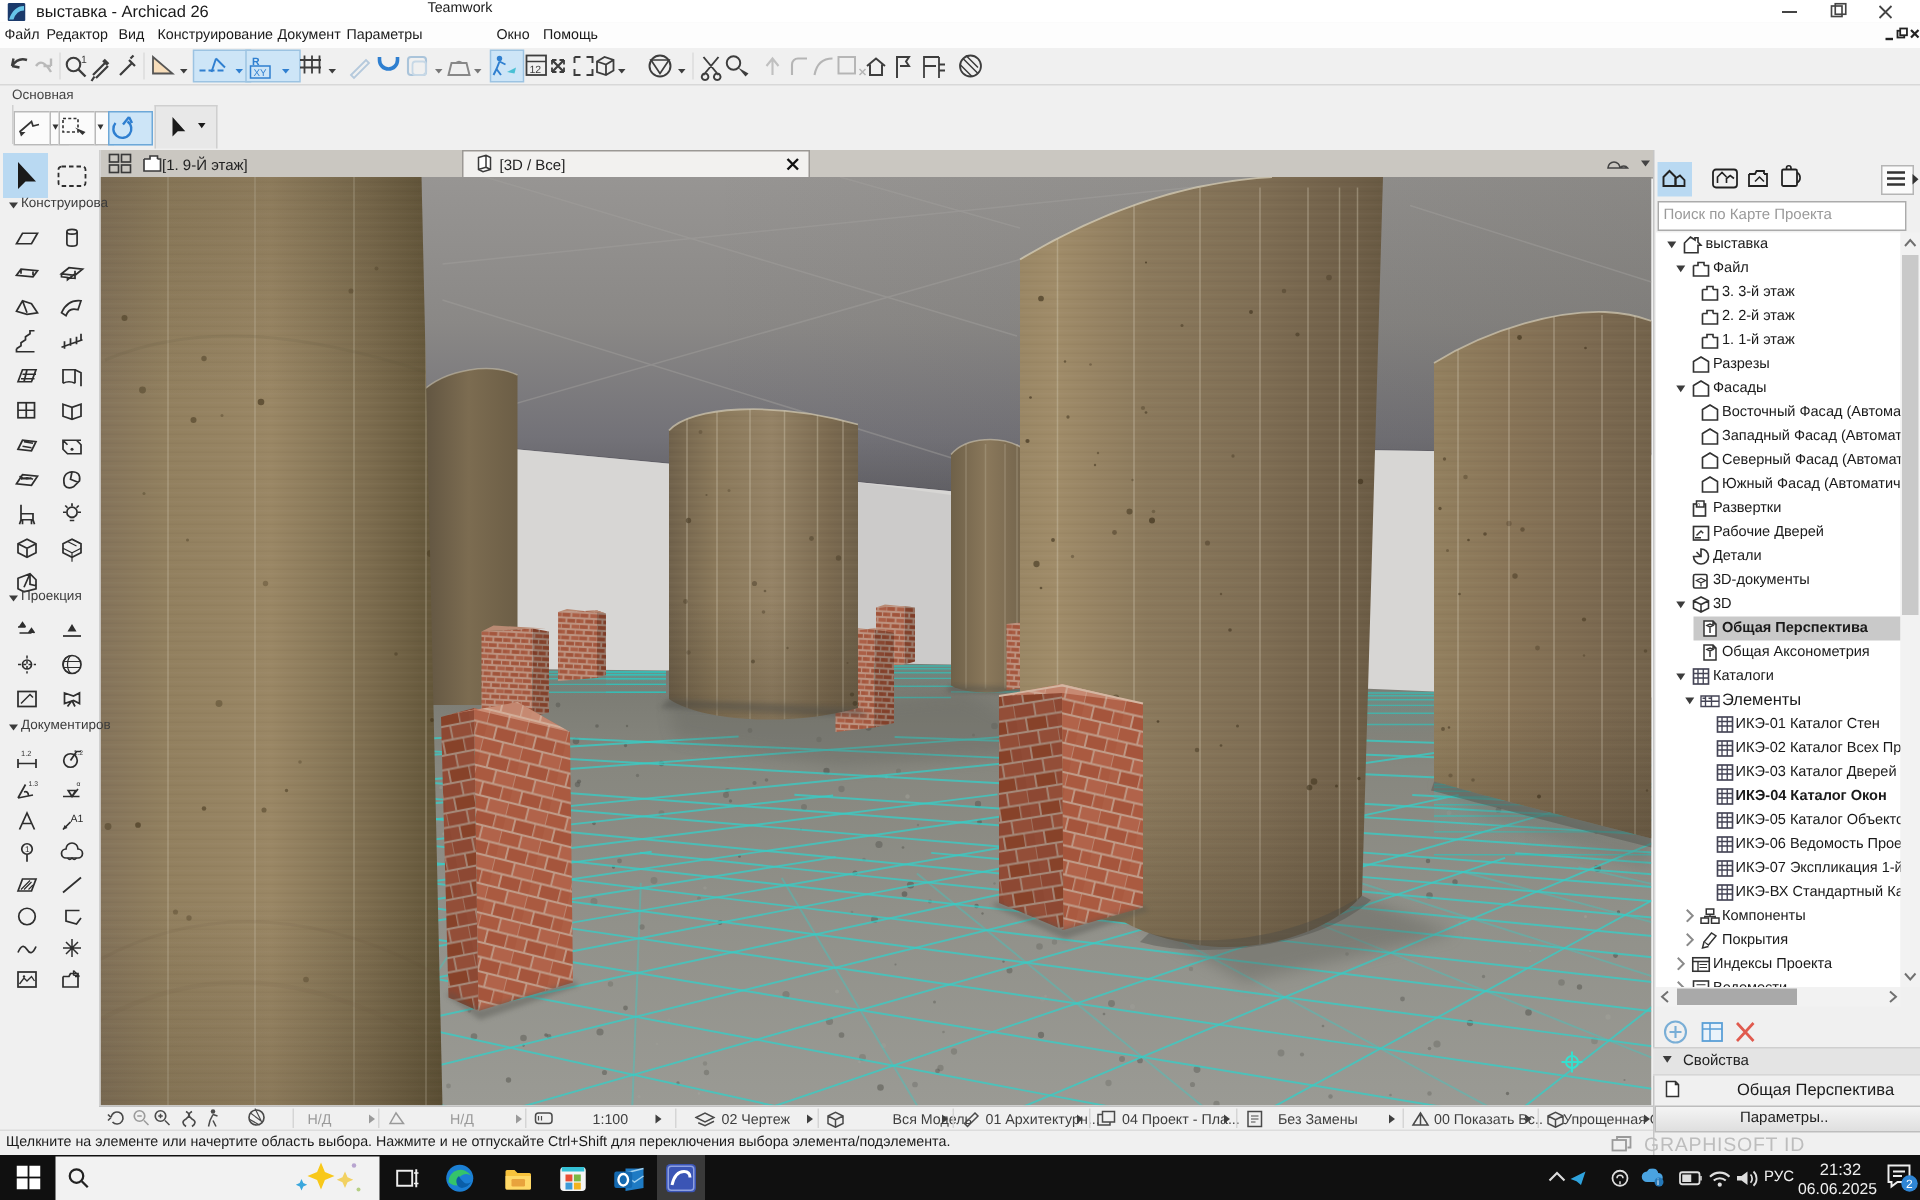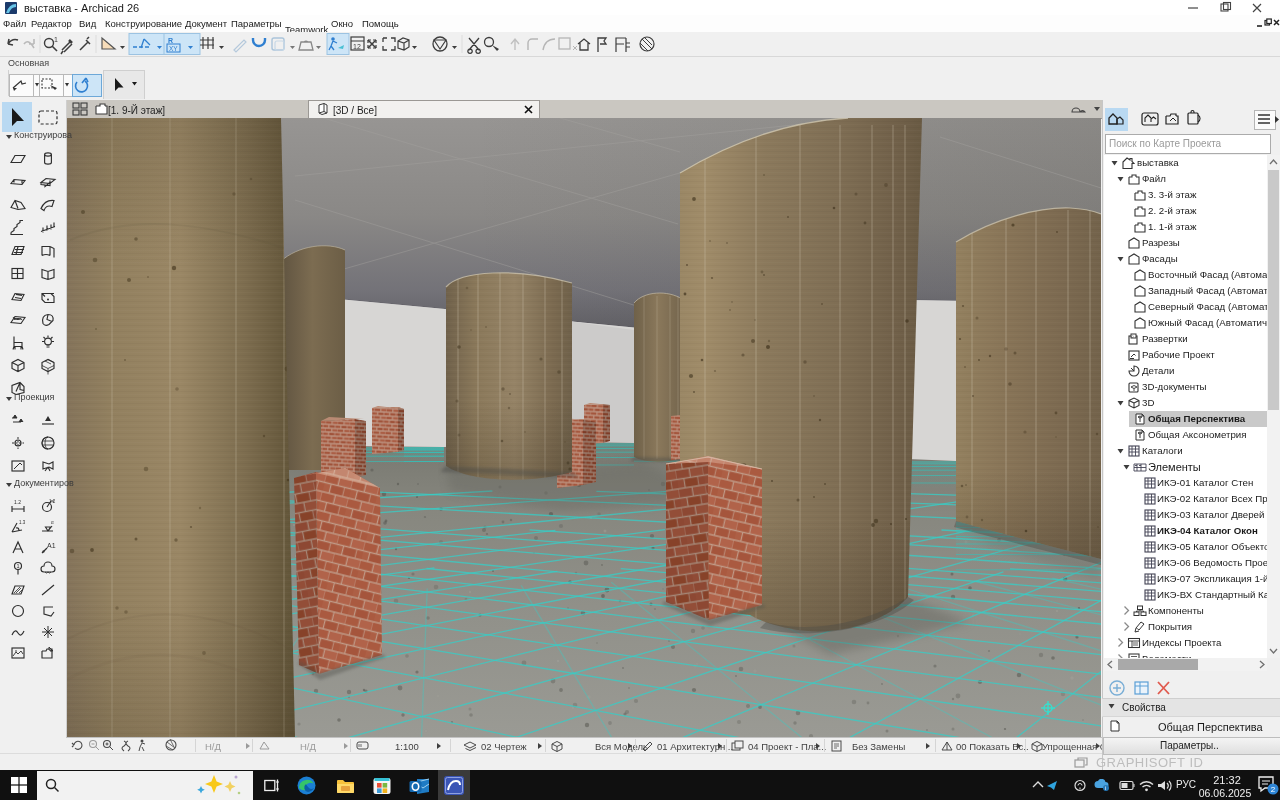--- a/index.html
+++ b/index.html
@@ -24,21 +24,21 @@
       <rect x="43.5" y="2.5" width="7" height="7" fill="none" stroke="#444" stroke-width="1.1"></rect>
       <path d="M73,4 l8,8 M81,4 l-8,8" stroke="#444" stroke-width="1.2"></path>
     </svg>
 <div class="abs" style="left:0;top:15px;width:1280px;height:17px;background:#fdfdfd"></div>
     <div class="abs" style="left:3px;top:18px;font-size:9.5px;color:#1a1a1a">Файл</div>
     <div class="abs" style="left:31px;top:18px;font-size:9.5px;color:#1a1a1a">Редактор</div>
     <div class="abs" style="left:79px;top:18px;font-size:9.5px;color:#1a1a1a">Вид</div>
     <div class="abs" style="left:105px;top:18px;font-size:9.5px;color:#1a1a1a">Конструирование</div>
     <div class="abs" style="left:185px;top:18px;font-size:9.5px;color:#1a1a1a">Документ</div>
     <div class="abs" style="left:231px;top:18px;font-size:9.5px;color:#1a1a1a">Параметры</div>
-    <div class="abs" style="left:285px;top:24px;font-size:9.5px;color:#1a1a1a">Teamwork</div>
+    <div class="abs" style="left:285px;top:0;font-size:9.5px;color:#1a1a1a">Teamwork</div>
     <div class="abs" style="left:331px;top:18px;font-size:9.5px;color:#1a1a1a">Окно</div>
     <div class="abs" style="left:362px;top:18px;font-size:9.5px;color:#1a1a1a">Помощь</div>
     <svg class="abs" style="left:1256px;top:18px" width="24" height="10">
       <line x1="1" y1="8" x2="6" y2="8" stroke="#222" stroke-width="1.6"></line>
       <rect x="9" y="2.5" width="4.5" height="4.5" fill="none" stroke="#222" stroke-width="1.2"></rect>
       <rect x="10.8" y="1" width="4.5" height="4.5" fill="#fff" stroke="#222" stroke-width="1.2"></rect>
       <path d="M18,2 l5,5 M23,2 l-5,5" stroke="#222" stroke-width="1.5"></path>
     </svg>
 <div class="abs" style="left:0;top:32px;width:1280px;height:24px;background:#f0f0f0;border-bottom:1px solid #e2e2e2"></div>
     <svg class="abs" style="left:0;top:32px" width="700" height="24">
@@ -1095,20 +1095,21 @@
     <div class="abs" style="left:252px;top:739px;width:1px;height:13px;background:#d5d5d5"></div>
     <div class="abs" style="left:350px;top:739px;width:1px;height:13px;background:#d5d5d5"></div>
     <div class="abs" style="left:450px;top:739px;width:1px;height:13px;background:#d5d5d5"></div>
     <div class="abs" style="left:545px;top:739px;width:1px;height:13px;background:#d5d5d5"></div>
     <div class="abs" style="left:635px;top:739px;width:1px;height:13px;background:#d5d5d5"></div>
     <div class="abs" style="left:726px;top:739px;width:1px;height:13px;background:#d5d5d5"></div>
     <div class="abs" style="left:824px;top:739px;width:1px;height:13px;background:#d5d5d5"></div>
     <div class="abs" style="left:935px;top:739px;width:1px;height:13px;background:#d5d5d5"></div>
     <div class="abs" style="left:1025px;top:739px;width:1px;height:13px;background:#d5d5d5"></div>
 <div class="abs" style="left:0;top:753px;width:1280px;height:17px;background:#f0f0f0;border-top:1px solid #dcdcdc"></div>
+    <div class="abs" style="left:4px;top:756px;font-size:9.5px;color:#1c1c1c">Щелкните на элементе или начертите область выбора. Нажмите и не отпускайте Ctrl+Shift для переключения выбора элемента/подэлемента.</div>
 <div class="abs" style="left:1102px;top:100px;width:178px;height:670px;background:#f0f0f0;border-left:1px solid #c6c6c6"></div>
     <div class="abs" style="left:1105px;top:108px;width:23px;height:23px;background:#b9d9f2"></div>
     <svg class="abs" style="left:1105px;top:108px" width="100" height="23">
       <path d="M4,16 l0,-6 l4,-4 l4,4 l0,6 Z" fill="none" stroke="#222" stroke-width="1.3"></path>
       <path d="M12,16 l0,-5 l3,-2 l3,3 l0,4 Z" fill="none" stroke="#222" stroke-width="1.2"></path>
       <g transform="translate(36,0)">
         <rect x="1" y="5" width="16" height="12" rx="2" fill="none" stroke="#222" stroke-width="1.2"></rect>
         <path d="M4,14 l0,-4 l3,-3 l3,3 M10,14 l0,-3 l2.5,-2 l2.5,2" fill="none" stroke="#222" stroke-width="1.1"></path>
       </g>
       <g transform="translate(59,0)">
@@ -1186,21 +1187,21 @@
       <rect x="2" y="4" width="8" height="8" fill="#fff" stroke="#333" stroke-width="1.1"></rect>
       <rect x="4" y="2" width="5" height="4" fill="#fff" stroke="#333" stroke-width="1"></rect>
       <text x="4.5" y="6.2" font-size="3.5" fill="#333">0</text>
     </svg>
     <div class="abs" style="left:1142px;top:333px;font-size:9.7px;color:#1a1a1a;font-weight:normal;white-space:nowrap">Развертки</div>
     <svg class="abs" style="left:1127px;top:348px" width="14" height="14">
       <rect x="2" y="3" width="10" height="9" fill="#fff" stroke="#333" stroke-width="1.1"></rect>
       <path d="M4,9 l3,-3 l1.5,1.5" stroke="#333" fill="none"></path>
       <path d="M3,10.5 l4,0" stroke="#333"></path>
     </svg>
-    <div class="abs" style="left:1142px;top:349px;font-size:9.7px;color:#1a1a1a;font-weight:normal;white-space:nowrap">Рабочие Проект</div>
+    <div class="abs" style="left:1142px;top:349px;font-size:9.7px;color:#1a1a1a;font-weight:normal;white-space:nowrap">Рабочие Дверей</div>
     <svg class="abs" style="left:1127px;top:364px" width="14" height="14">
       <path d="M7,2 a5,5 0 1 1 -5,5 l5,0 Z" fill="#fff" stroke="#333" stroke-width="1.1"></path>
       <path d="M4,4 l3,3" stroke="#333"></path>
     </svg>
     <div class="abs" style="left:1142px;top:365px;font-size:9.7px;color:#1a1a1a;font-weight:normal;white-space:nowrap">Детали</div>
     <svg class="abs" style="left:1127px;top:380px" width="14" height="14">
       <rect x="2" y="3" width="9" height="9" rx="1" fill="#fff" stroke="#333" stroke-width="1.1"></rect>
       <path d="M4,7 l3,-1.5 l3,1.5 l-3,1.5 Z m3,1.5 l0,2.5" fill="none" stroke="#333" stroke-width="0.9"></path>
     </svg>
     <div class="abs" style="left:1142px;top:381px;font-size:9.7px;color:#1a1a1a;font-weight:normal;white-space:nowrap">3D-документы</div>

